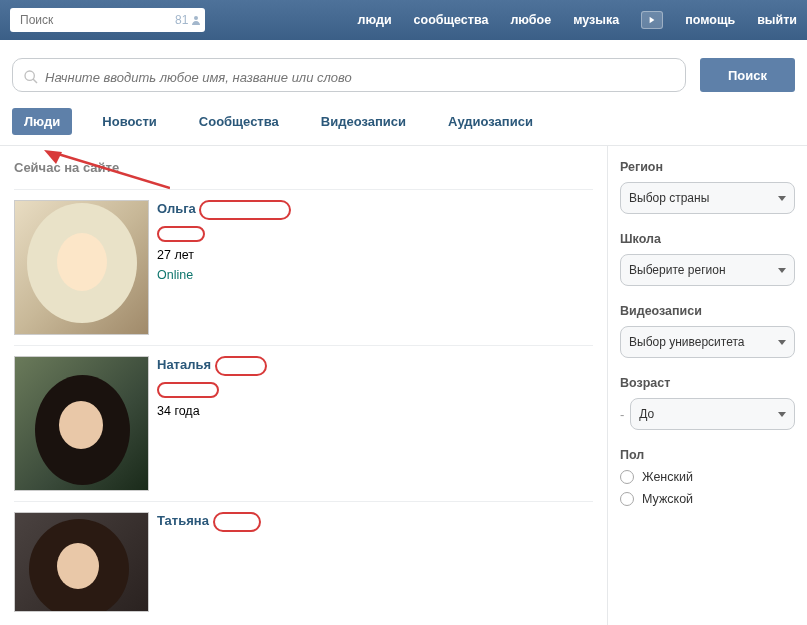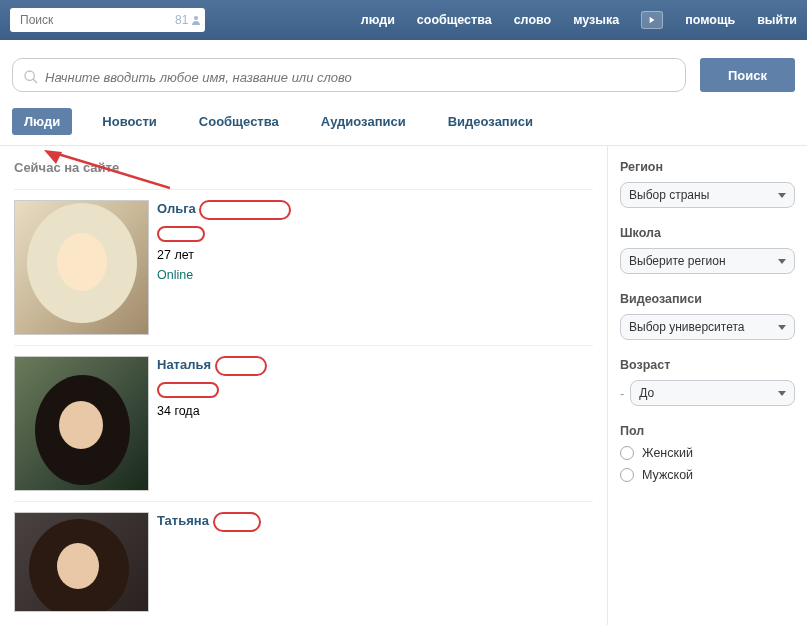--- a/index.html
+++ b/index.html
@@ -45,21 +45,21 @@
     .info .name { color: #2b587a; font-weight: bold; font-size: 13px; display: inline-block; }
     .info .redact-pill { display: inline-block; border: 2px solid #d83a3a; border-radius: 12px; height: 20px; vertical-align: middle; }
     .info .row { margin-top: 6px; color: #555; font-size: 12.5px; }
     .info .age { color: #000; }
     .info .online { color: #0f766e; }
     
     
     .sidebar { width: 200px; border-left: 1px solid #e6e8ea; padding: 14px 12px; }
     .filter-group { margin-bottom: 18px; }
     .filter-label { font-size: 12.5px; font-weight: bold; color: #555; margin-bottom: 8px; }
-    .dropdown { border: 1px solid #c8ccd0; background: #f7f8f9; border-radius: 8px; height: 26px; display: flex; align-items: center; justify-content: space-between; padding: 0 8px; font-size: 12px; color: #333; cursor: pointer; }
+    .dropdown { border: 1px solid #c8ccd0; background: #f7f8f9; border-radius: 8px; height: 32px; display: flex; align-items: center; justify-content: space-between; padding: 0 8px; font-size: 12px; color: #333; cursor: pointer; }
     .dropdown .arrow { width: 0; height: 0; border-left: 4px solid transparent; border-right: 4px solid transparent; border-top: 5px solid #666; }
     .age-row { display: flex; align-items: center; gap: 6px; }
     .age-row .dropdown { flex: 1; }
     .dash { color: #999; }
     .radio-row { display: flex; align-items: center; gap: 8px; margin-bottom: 8px; font-size: 12.5px; cursor: pointer; }
     .radio { width: 14px; height: 14px; border: 1px solid #a7a7a7; border-radius: 50%; display: flex; align-items: center; justify-content: center; background: #fff; }
     .radio.checked::after { content: ''; width: 7px; height: 7px; background: #4a76a8; border-radius: 50%; }
     
     
     .ph1 { background: linear-gradient(135deg,#e8dcc2 0%, #c8b898 50%, #a08a6a 100%); }
@@ -83,21 +83,21 @@
       <svg class="person-ico" viewBox="0 0 24 24">
           <circle cx="12" cy="8" r="4"></circle>
           <path d="M4 22c0-4.4 3.6-8 8-8s8 3.6 8 8"></path>
         </svg>
     </span>
   </div>
   <div class="nav-spacer"></div>
   <div class="nav-links">
     <a>люди</a>
     <a>сообщества</a>
-    <a>слово</a>
+    <a>любое</a>
     <a>музыка</a>
     <span class="play-btn">
         <svg viewBox="0 0 10 10">
           <path d="M2 1 L8 5 L2 9 Z"></path>
         </svg>
       </span>
     <a>помощь</a>
     <a>выйти</a>
   </div>
 </div>
@@ -110,22 +110,22 @@
       </svg>
     <input placeholder="Начните вводить любое имя, название или слово" style="">
   </div>
   <button class="search-btn">Поиск</button>
 </div>
 
 <div class="tabs">
   <div class="tab active">Люди</div>
   <div class="tab">Новости</div>
   <div class="tab">Сообщества</div>
+  <div class="tab">Видеозаписи</div>
   <div class="tab">Аудиозаписи</div>
-  <div class="tab">Видеозаписи</div>
 </div>
 
 <svg class="red-arrow" width="130" height="40" viewBox="0 0 130 40">
   <line x1="130" y1="38" x2="18" y2="4" stroke="#d83a3a" stroke-width="2.5"></line>
   <polygon points="4,0 22,2 16,14" fill="#d83a3a"></polygon>
 </svg>
 
 <div class="main">
   <div class="content">
     <div class="section-title">Сейчас на сайте</div>

